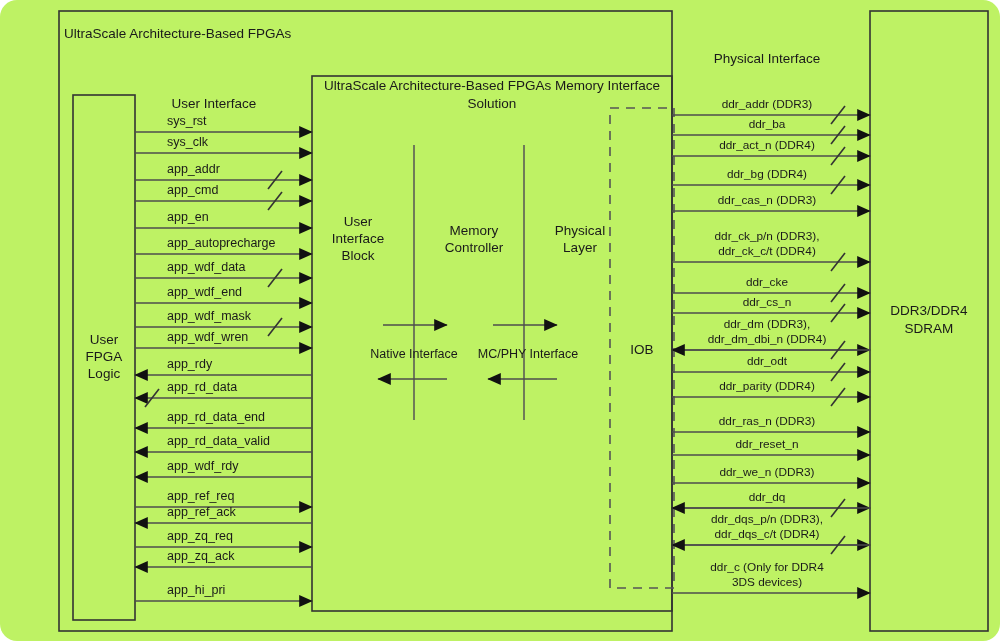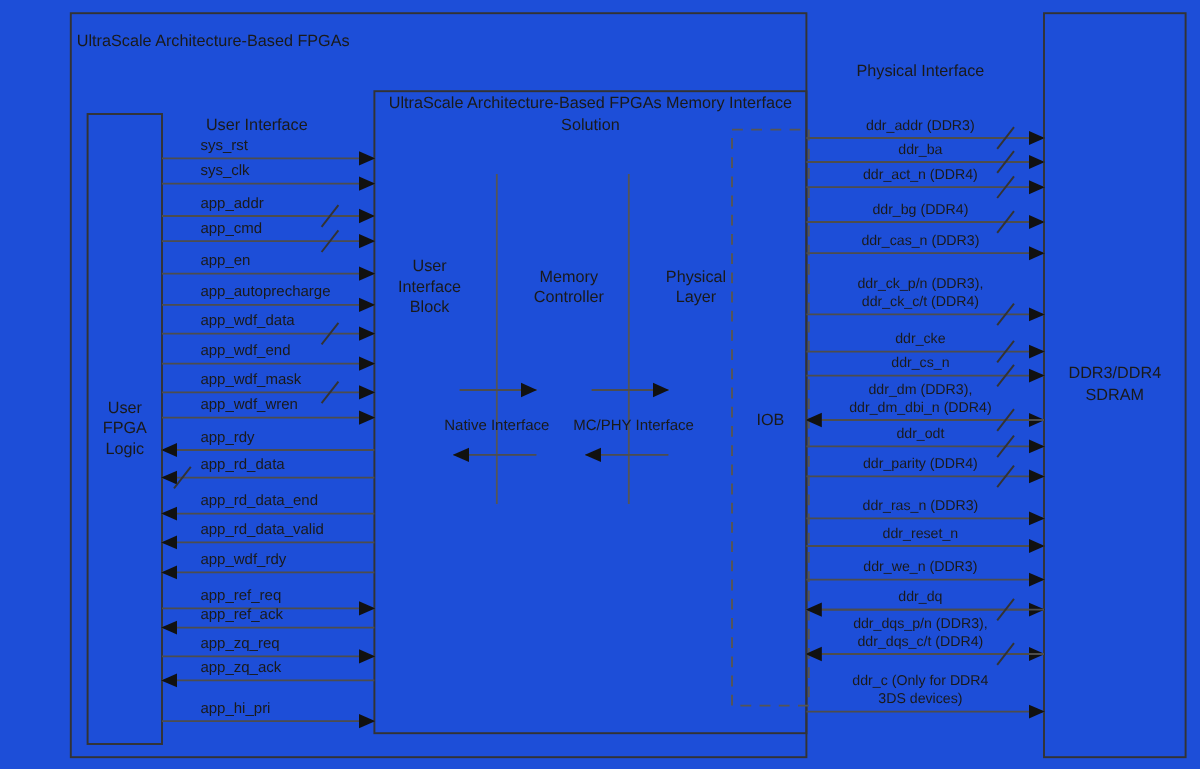--- a/index.html
+++ b/index.html
@@ -4,23 +4,24 @@
 <style>
   html, body {
     margin: 0;
     padding: 0;
     background: #ffffff;
   }
   #canvas {
     position: relative;
     width: 1000px;
     height: 641px;
-    background: #1d4ed8;
+    background: #bef264;
     font-family: "Liberation Sans", sans-serif;
     overflow: hidden;
+    border-radius: 17px;
   }
   svg.diagram {
     position: absolute;
     left: 0;
     top: 0;
     width: 1000px;
     height: 641px;
   }
   .boxline {
     stroke: #333333;

